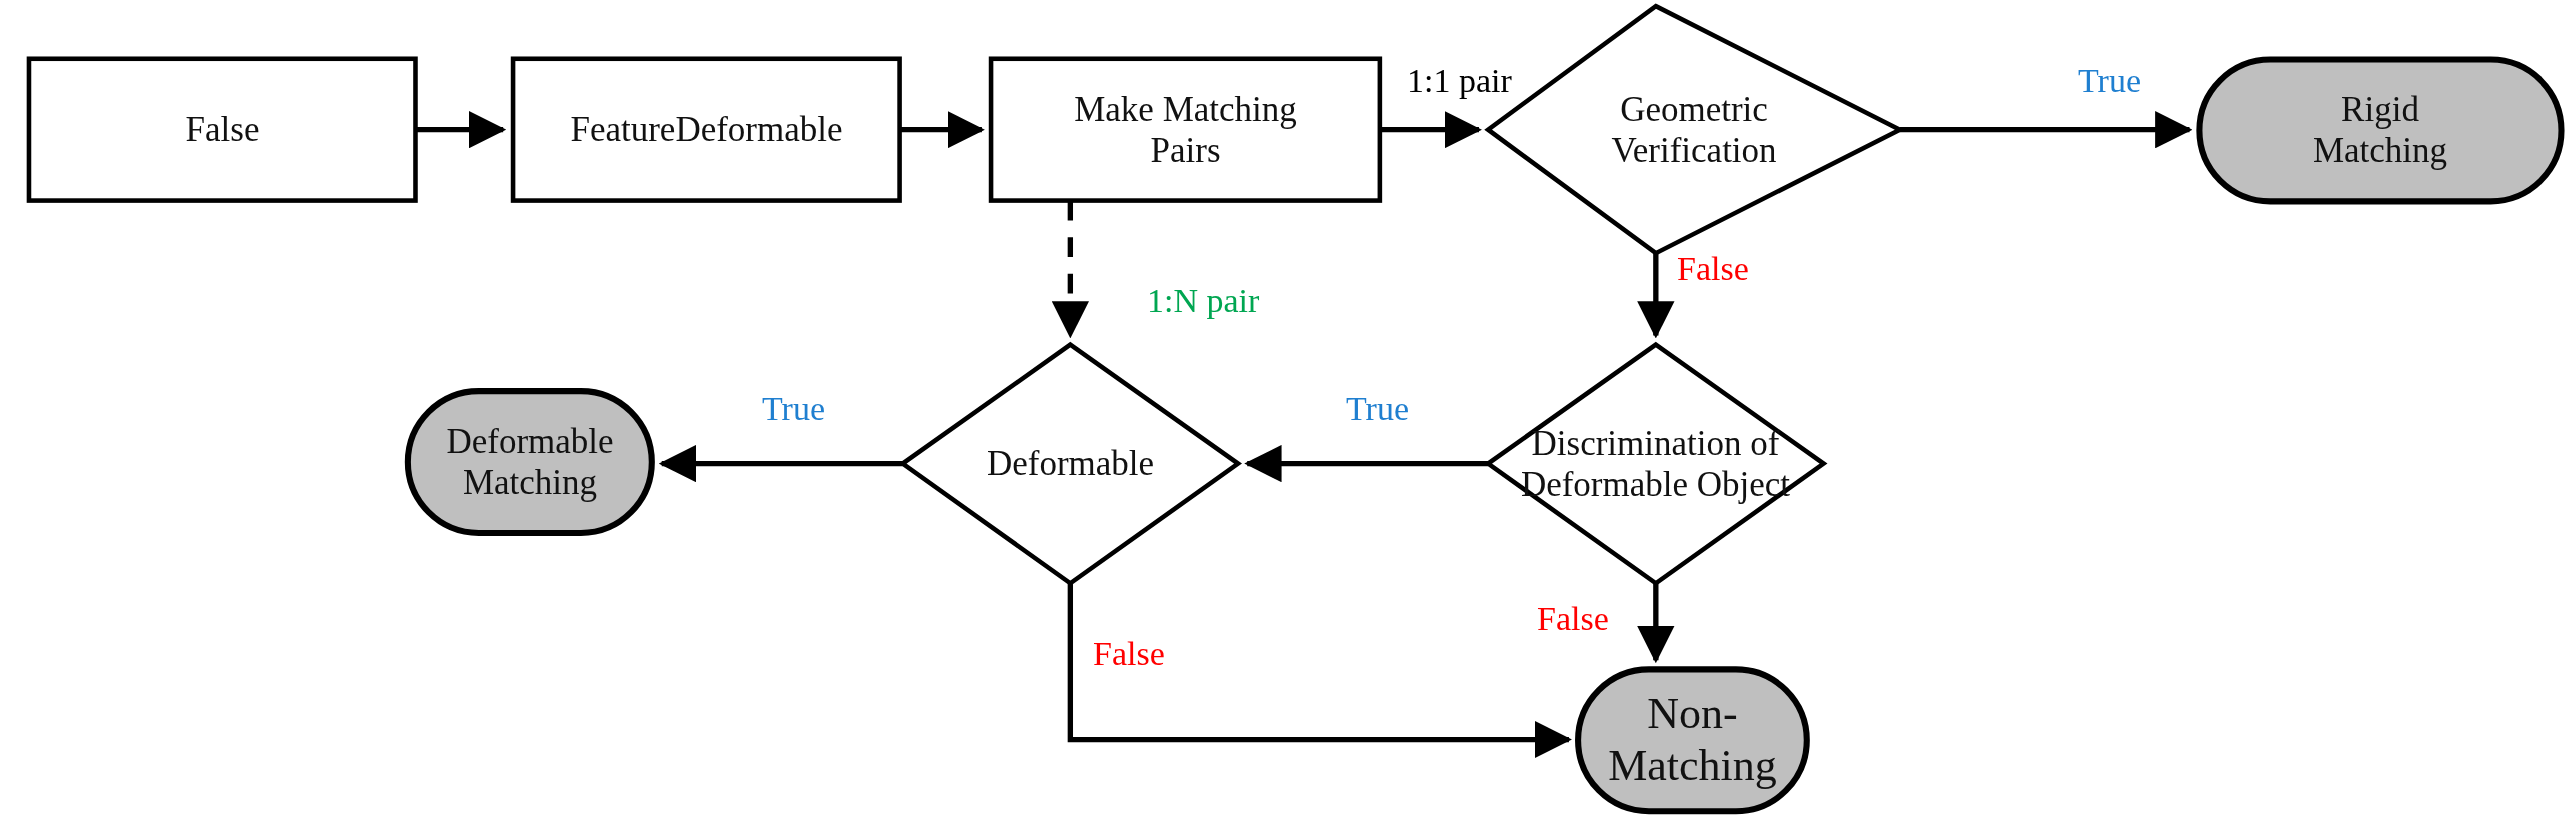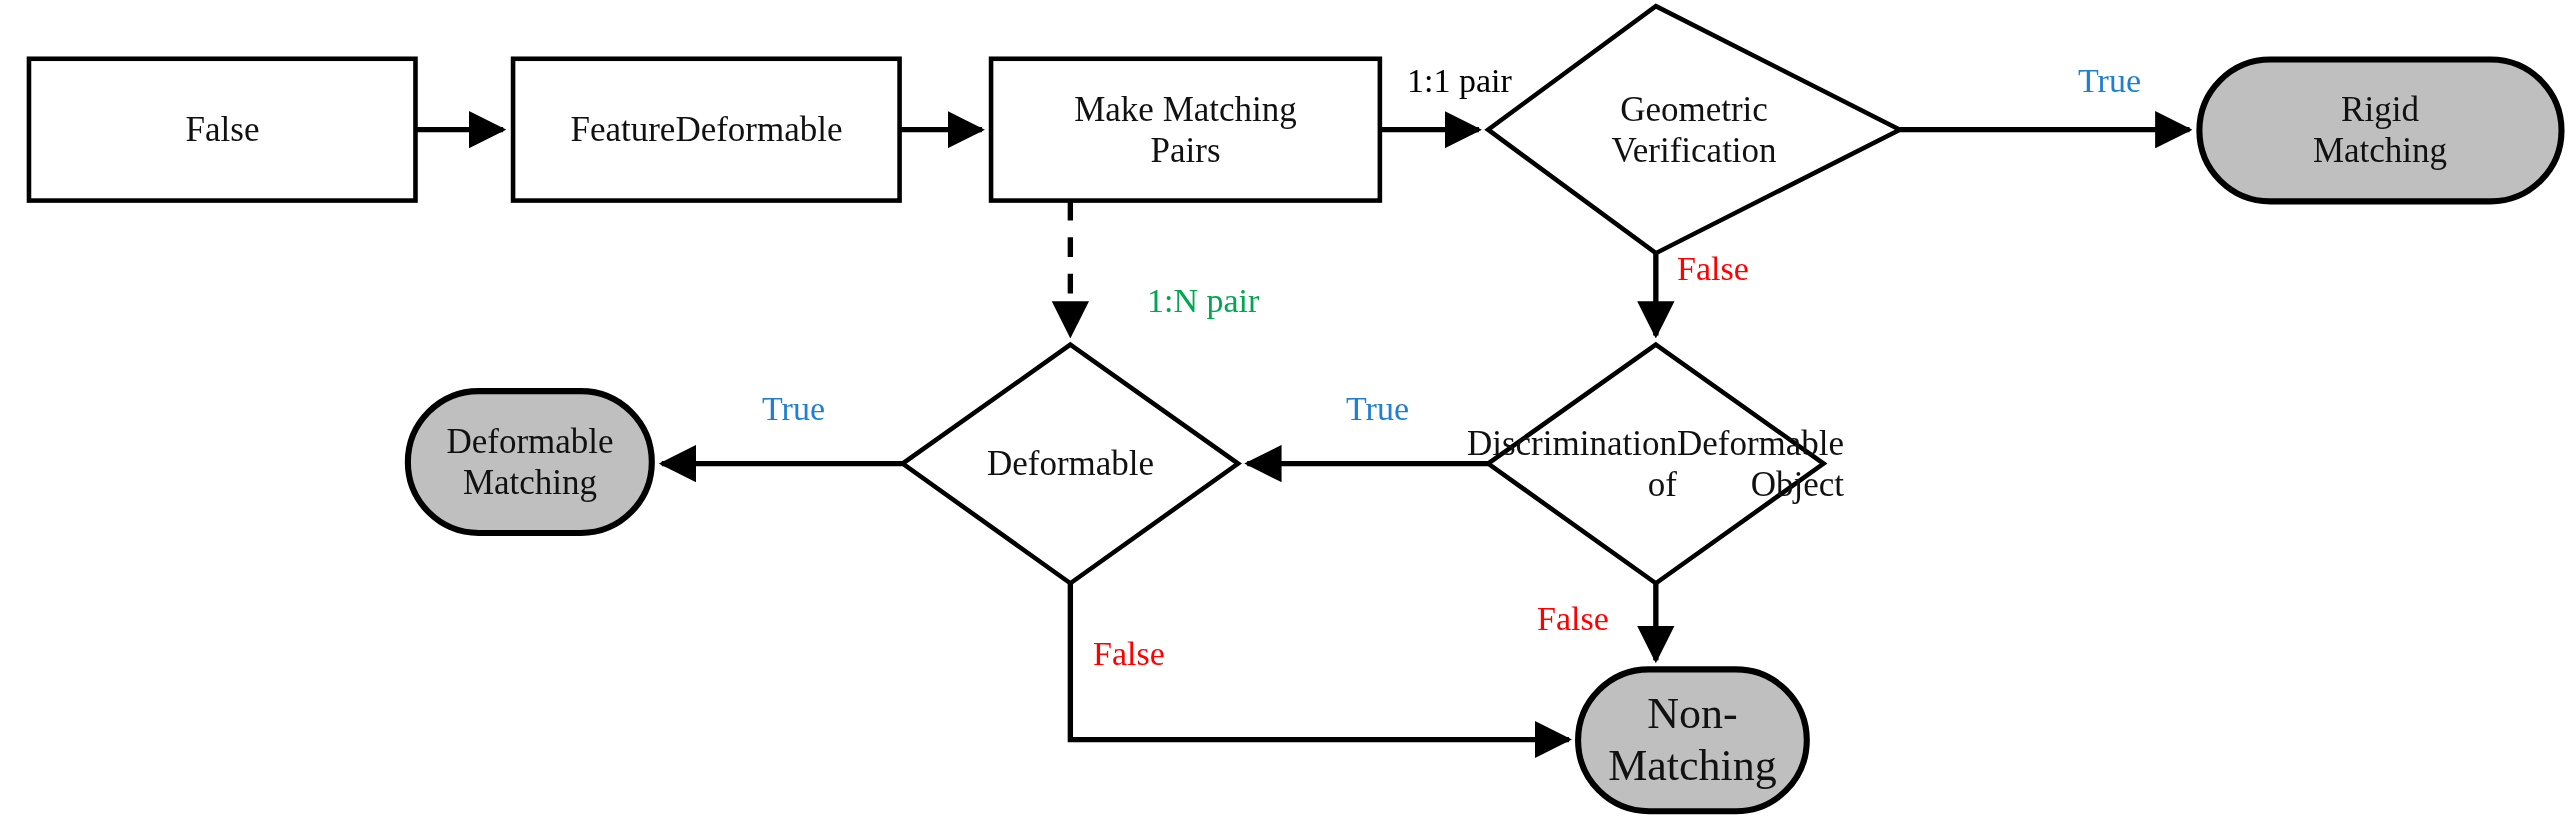--- a/index.html
+++ b/index.html
@@ -80,21 +80,21 @@
   <div class="node-label" style="left:991px;top:59px;width:389px;height:142px;font-size:35px;flex-direction:column;">
     <span>Make Matching</span>
     <span>Pairs</span>
   </div>
 
   <div class="node-label" style="left:2199px;top:59px;width:362px;height:142px;font-size:35px;flex-direction:column;">
     <span>Rigid</span>
     <span>Matching</span>
   </div>
 
-  <div class="node-label" style="left:1488px;top:393px;width:335px;height:142px;font-size:35px;flex-direction:row;text-align:right;">
+  <div class="node-label" style="left:1488px;top:393px;width:335px;height:142px;font-size:35px;flex-direction:column;">
     <span>Discrimination of</span>
     <span>Deformable Object</span>
   </div>
 
   <div class="node-label" style="left:903px;top:393px;width:335px;height:142px;font-size:35px;flex-direction:column;">
     <span>Deformable</span>
   </div>
 
   <div class="node-label" style="left:408px;top:391px;width:244px;height:142px;font-size:35px;flex-direction:column;">
     <span>Deformable</span>

